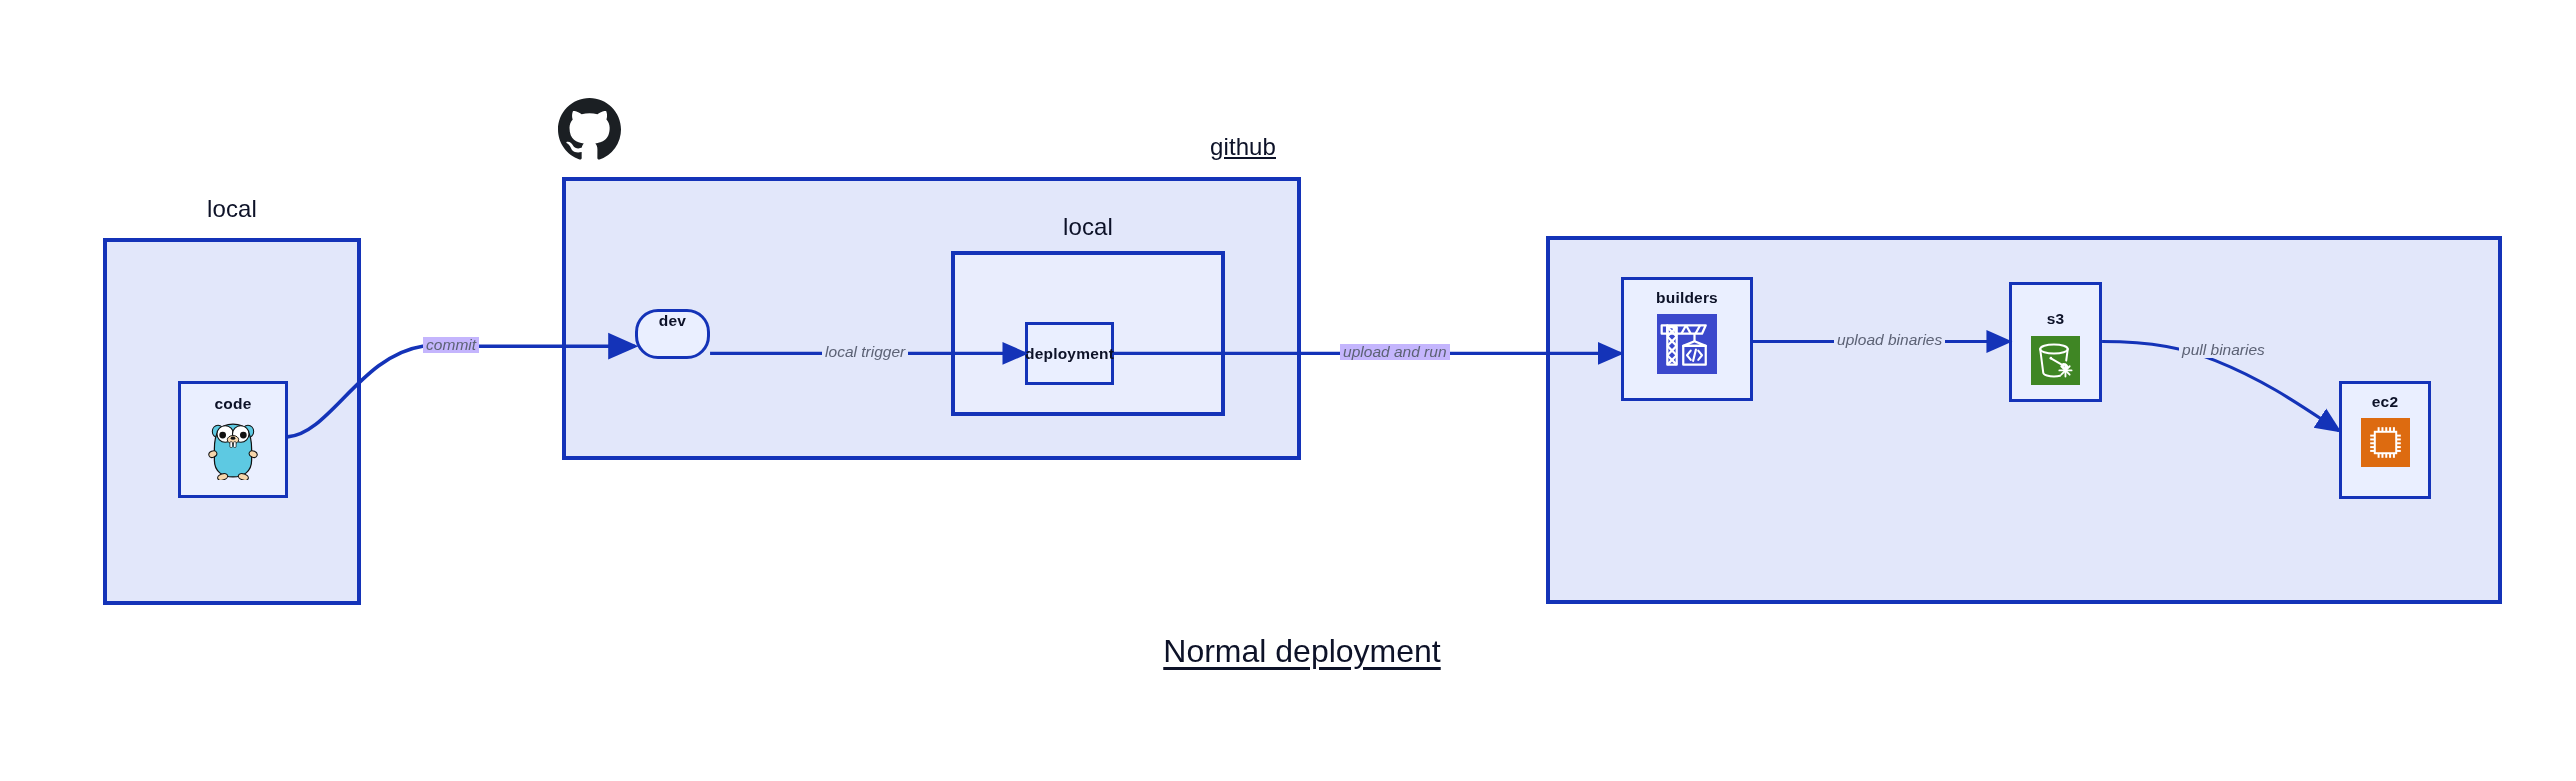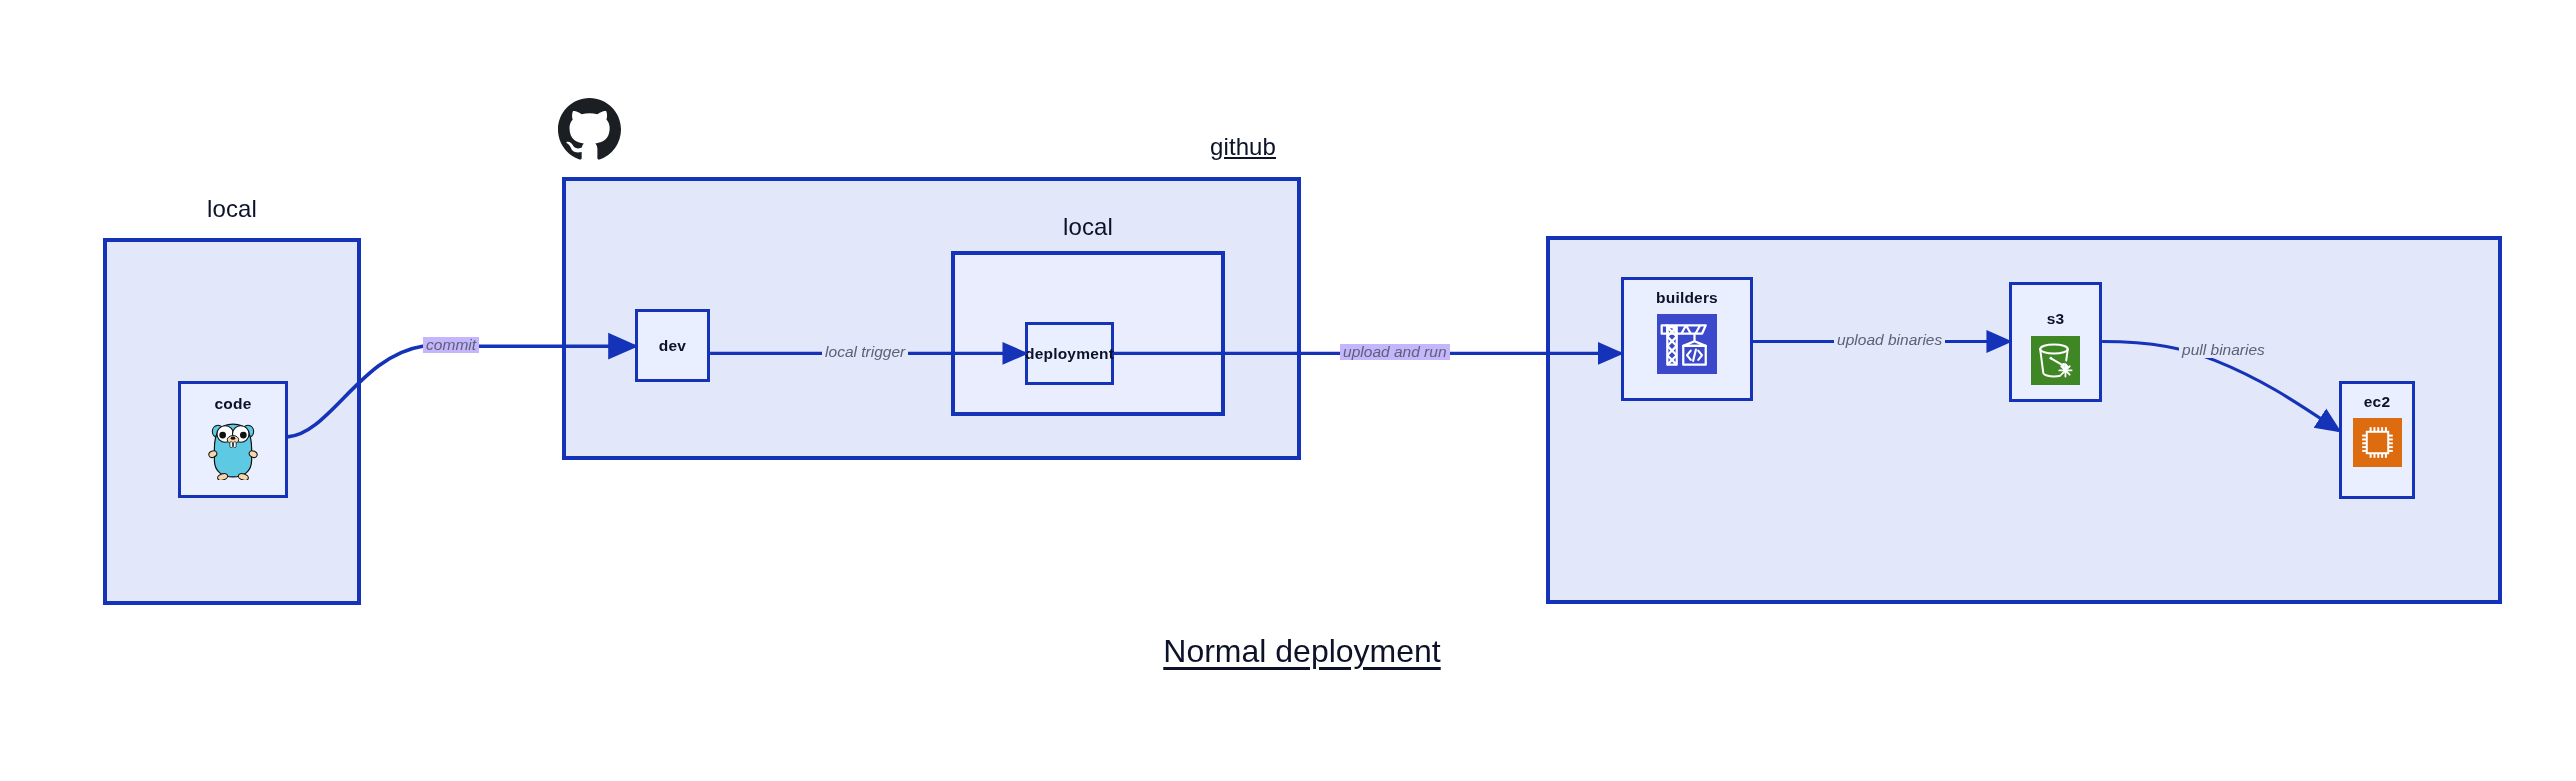--- a/index.html
+++ b/index.html
@@ -139,22 +139,22 @@
 
         <ellipse cx="50" cy="40" rx="11" ry="8" fill="#f6d6ab" stroke="#111" stroke-width="1.8"></ellipse>
         <ellipse cx="50" cy="37" rx="4.5" ry="3.2" fill="#111"></ellipse>
 
         <rect x="44" y="44" width="5" height="11" rx="1.6" fill="#fff" stroke="#111" stroke-width="1.4"></rect>
         <rect x="51" y="44" width="5" height="11" rx="1.6" fill="#fff" stroke="#111" stroke-width="1.4"></rect>
       </svg>
     </span>
   </div>
 
-  <div class="node" style="left:635px; top:309px; width:75px; height:73px;
-              justify-content:center;">
+  <div class="node" style="left:635px; top:309px; width:75px; height:50px;
+              border-radius:23px;">
     <span class="node-label">dev</span>
   </div>
 
   <div class="node" style="left:1025px; top:322px; width:89px; height:63px;
               justify-content:center;">
     <span class="node-label">deployment</span>
   </div>
 
   <div class="node" style="left:1621px; top:277px; width:132px; height:124px; padding-top:9.3px;">
     <span class="node-label">builders</span>
@@ -214,21 +214,21 @@
         <g stroke="#ffffff" stroke-width="2.4" stroke-linecap="round">
           <line x1="45" y1="37" x2="45" y2="53"></line>
           <line x1="37" y1="45" x2="53" y2="45"></line>
           <line x1="39.5" y1="39.5" x2="50.5" y2="50.5"></line>
           <line x1="50.5" y1="39.5" x2="39.5" y2="50.5"></line>
         </g>
       </svg>
     </span>
   </div>
 
-  <div class="node" style="left:2339px; top:381px; width:76px; height:118px; padding-top:9.3px;">
+  <div class="node" style="left:2339px; top:381px; width:92px; height:118px; padding-top:9.3px;">
     <span class="node-label">ec2</span>
     <span class="node-icon" style="margin-top:7.2px;">
       <svg width="49" height="49" viewBox="0 0 64 64">
         <rect x="0" y="0" width="64" height="64" fill="#dd6b10"></rect>
         <g fill="none" stroke="#ffffff" stroke-width="2.6">
           <rect x="18" y="18" width="28" height="28"></rect>
 
           <line x1="23" y1="18" x2="23" y2="12"></line>
           <line x1="28" y1="18" x2="28" y2="12"></line>
           <line x1="33" y1="18" x2="33" y2="12"></line>

